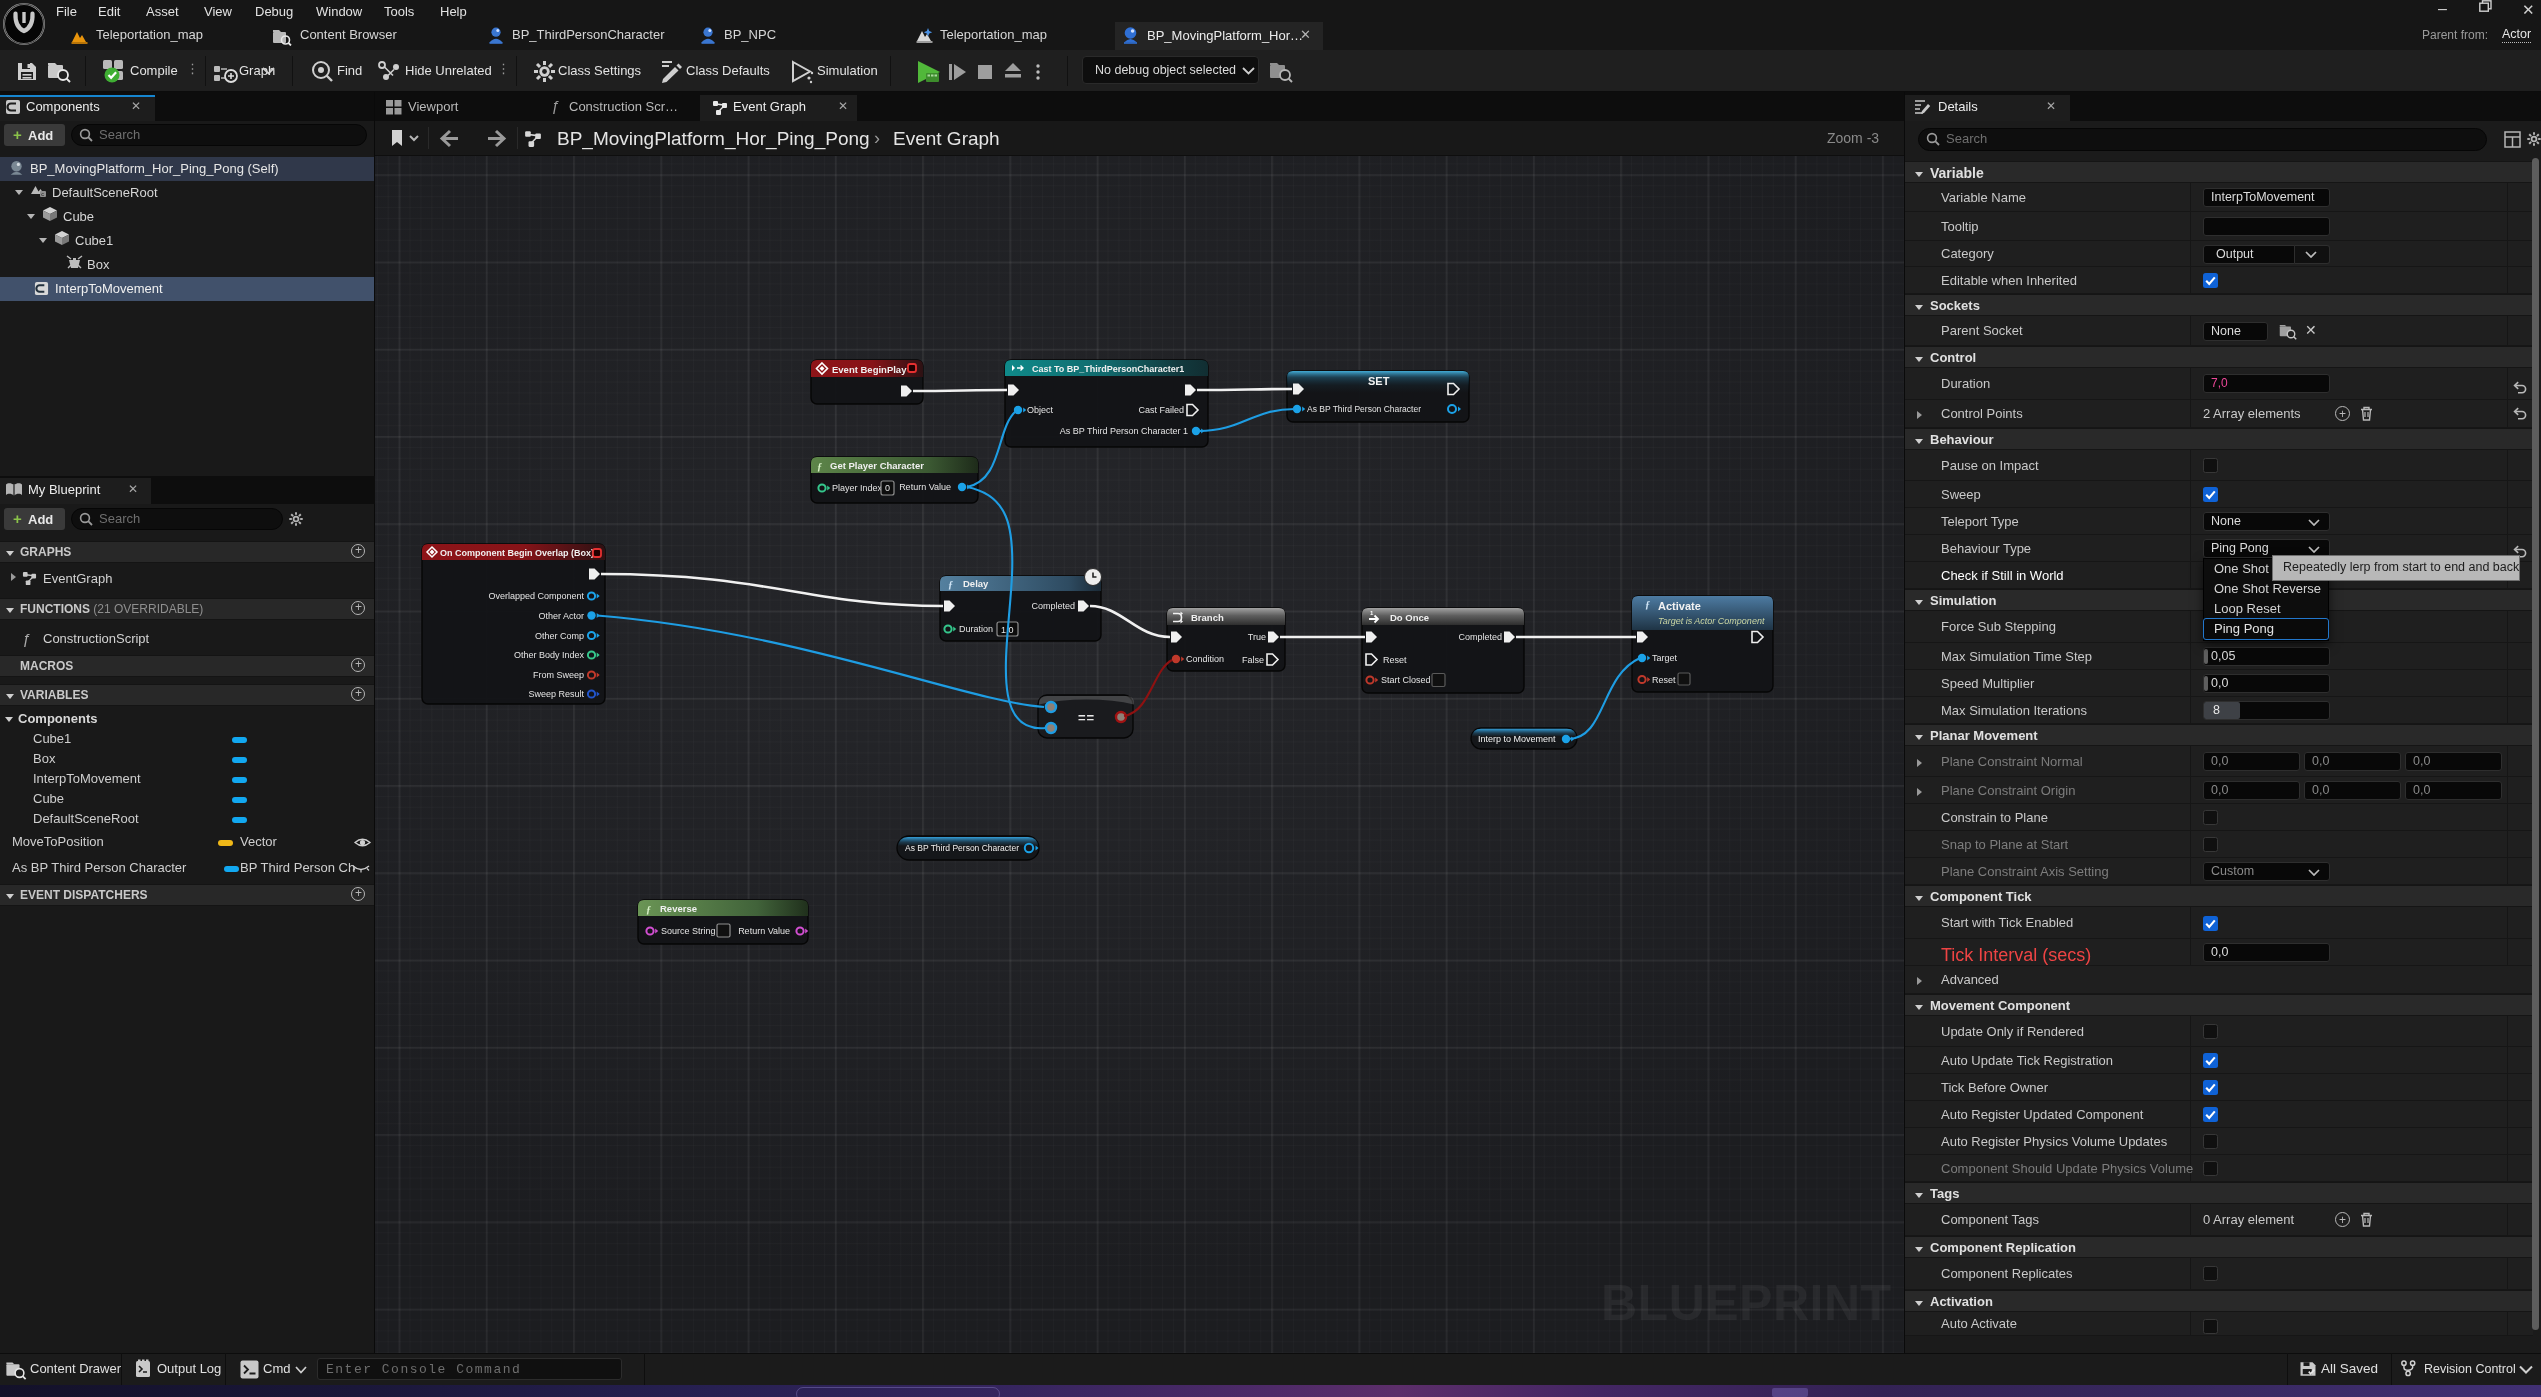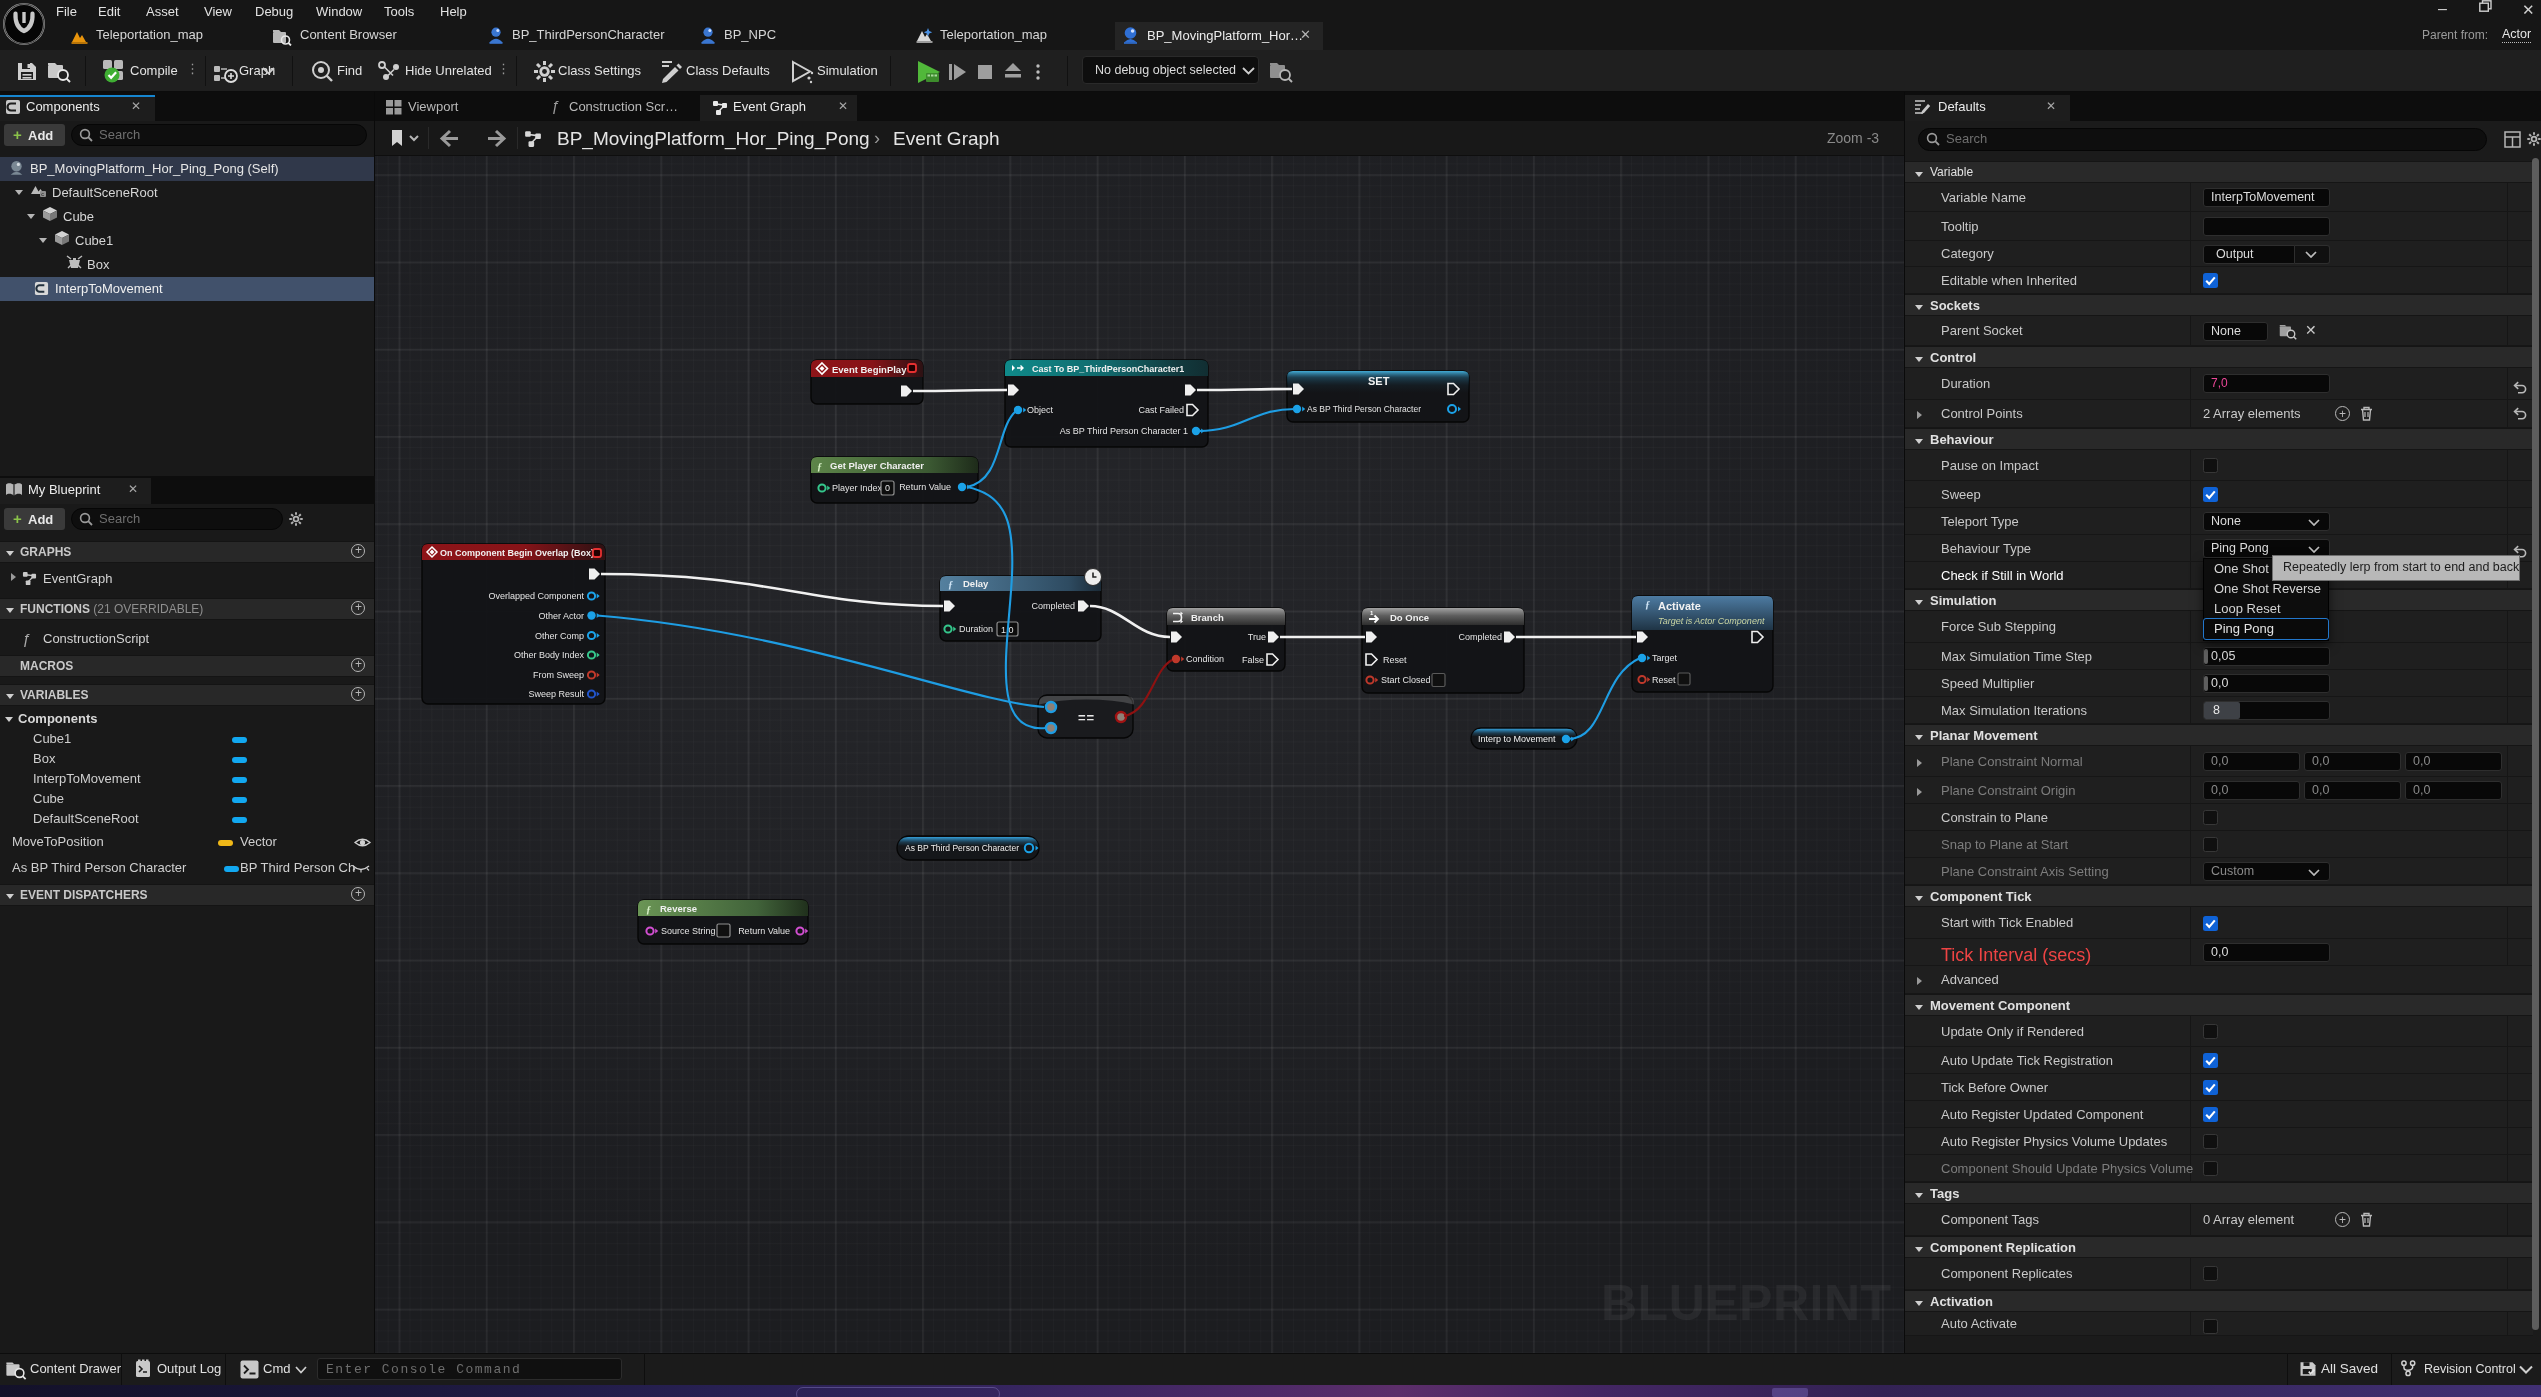--- a/index.html
+++ b/index.html
@@ -220,21 +220,21 @@
       <path d="M4,4 L12,5 M6,12 L12,6" stroke="#e8e8e8" stroke-width="1.4"></path>
     </g>
   </svg>
 <div class="t" style="left:733px;top:99px;font-size:13px;color:#ececec">Event Graph</div>
 <div class="t" style="left:838px;top:99px;font-size:12px;color:#a8a8a8">✕</div>
 <div class="abs" style="left:1905px;top:95px;width:165px;height:26px;background:#1d1d1d"></div>
 <svg class="ic" style="left:1914px;top:99px" width="17" height="16" viewBox="0 0 17 16">
 <path d="M1,2 h10 M1,6 h6 M1,10 h5 M1,14 h8" stroke="#c9c9c9" stroke-width="1.7"></path>
 <path d="M8,12 L14,5 l2.2,2 L10,14 l-3,0.8 z" fill="#c9c9c9"></path>
   </svg>
-<div class="t" style="left:1938px;top:99px;font-size:13px;color:#ececec">Defaults</div>
+<div class="t" style="left:1938px;top:99px;font-size:13px;color:#ececec">Details</div>
 <div class="t" style="left:2046px;top:99px;font-size:12px;color:#a8a8a8">✕</div>
 <div class="abs" style="left:0;top:121px;width:375px;height:1232px;background:#191919"></div>
 <div class="abs" style="left:374px;top:92px;width:1px;height:1261px;background:#0a0a0a"></div>
 <div class="abs" style="left:4px;top:124px;width:61px;height:22px;background:#3a3a3a;border-radius:3px"></div>
 <div class="t" style="left:13px;top:126px;font-size:15px;color:#8bc34a;font-weight:bold">+</div>
 <div class="t" style="left:28px;top:128px;font-size:13px;font-weight:bold;color:#e8e8e8">Add</div>
 <div class="abs" style="left:71px;top:124px;width:296px;height:22px;background:#0e0e0e;border:1px solid #060606;border-radius:11.0px"></div>
 <svg class="ic" style="left:79px;top:128px" width="14" height="14" viewBox="0 0 14 14">
 <circle cx="6" cy="6" r="4.4" fill="none" stroke="#9a9a9a" stroke-width="1.6"></circle>
     <line x1="9.2" y1="9.2" x2="13" y2="13" stroke="#9a9a9a" stroke-width="1.8"></line>
@@ -702,21 +702,21 @@
         <line x1="5" y1="20" x2="8" y2="17"></line>
         <line x1="17" y1="8" x2="20" y2="5"></line>
       </g>
     </g>
     <circle cx="12.5" cy="12.5" r="2.4" fill="#1b1b1b"></circle>
   </svg>
 <div class="abs" style="left:1905px;top:161px;width:628px;height:22px;background:#292929;border-top:1px solid #151515;border-bottom:1px solid #151515"></div>
 <svg class="ic" style="left:1914px;top:169px" width="10" height="10" viewBox="0 0 10 10">
     <path d="M1,3 h8 l-4,5 z" fill="#d0d0d0"></path>
   </svg>
-<div class="t" style="left:1930px;top:165px;font-size:12px;font-weight:normal;color:#e0e0e0">Variable</div>
+<div class="t" style="left:1930px;top:165px;font-size:14px;font-weight:bold;color:#e0e0e0">Variable</div>
 <div class="abs" style="left:1905px;top:183px;width:628px;height:29px;background:#1f1f1f;border-bottom:1px solid #161616"></div>
 <div class="abs" style="left:2190px;top:183px;width:1px;height:29px;background:#161616"></div>
 <div class="abs" style="left:2507px;top:183px;width:1px;height:29px;background:#161616"></div>
 <div class="t" style="left:1941px;top:189.5px;font-size:13px;color:#c9c9c9">Variable Name</div>
 <div class="abs" style="left:2203px;top:188px;width:127px;height:19px;background:#080808;border:1px solid #2e2e2e;border-radius:3px"></div>
 <div class="t" style="left:2211px;top:190px;font-size:12.5px;color:#dcdcdc">InterpToMovement</div>
 <div class="abs" style="left:1905px;top:212px;width:628px;height:29px;background:#1f1f1f;border-bottom:1px solid #161616"></div>
 <div class="abs" style="left:2190px;top:212px;width:1px;height:29px;background:#161616"></div>
 <div class="abs" style="left:2507px;top:212px;width:1px;height:29px;background:#161616"></div>
 <div class="t" style="left:1941px;top:218.5px;font-size:13px;color:#c9c9c9">Tooltip</div>

